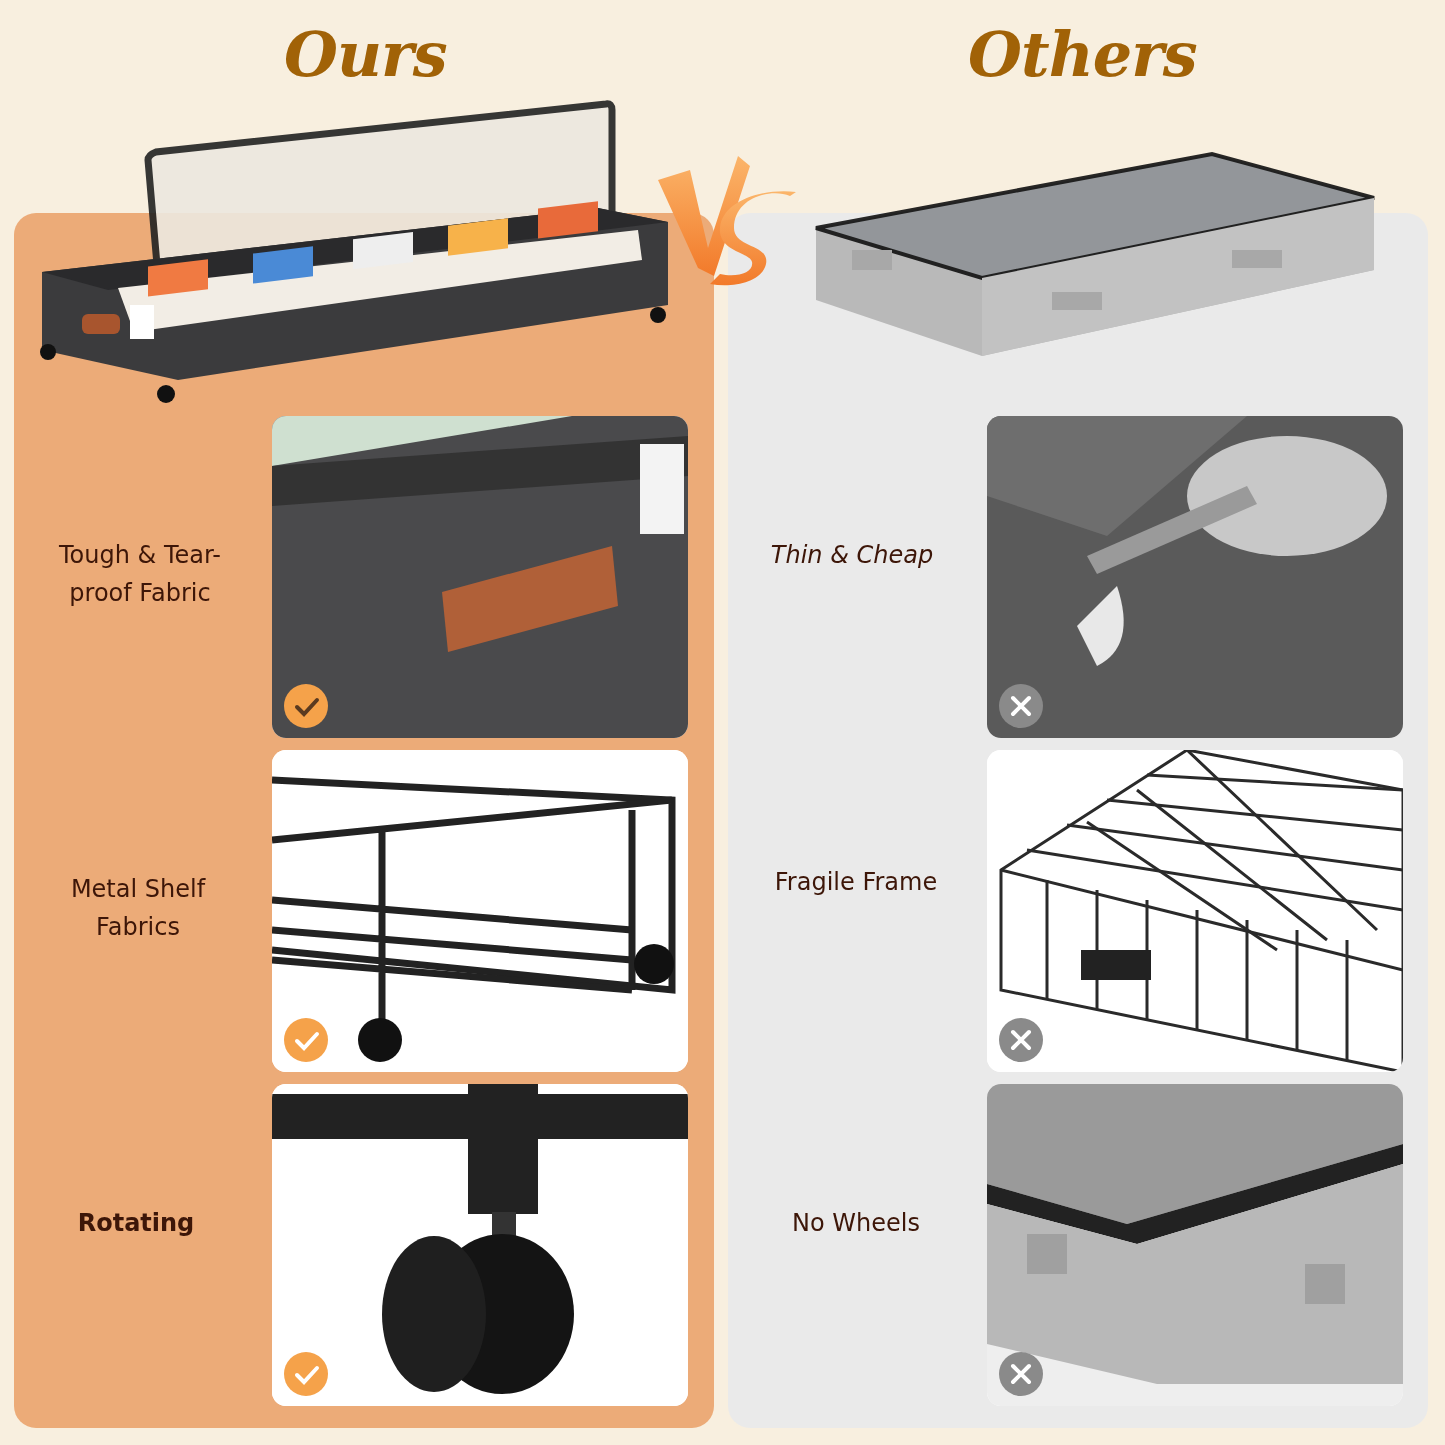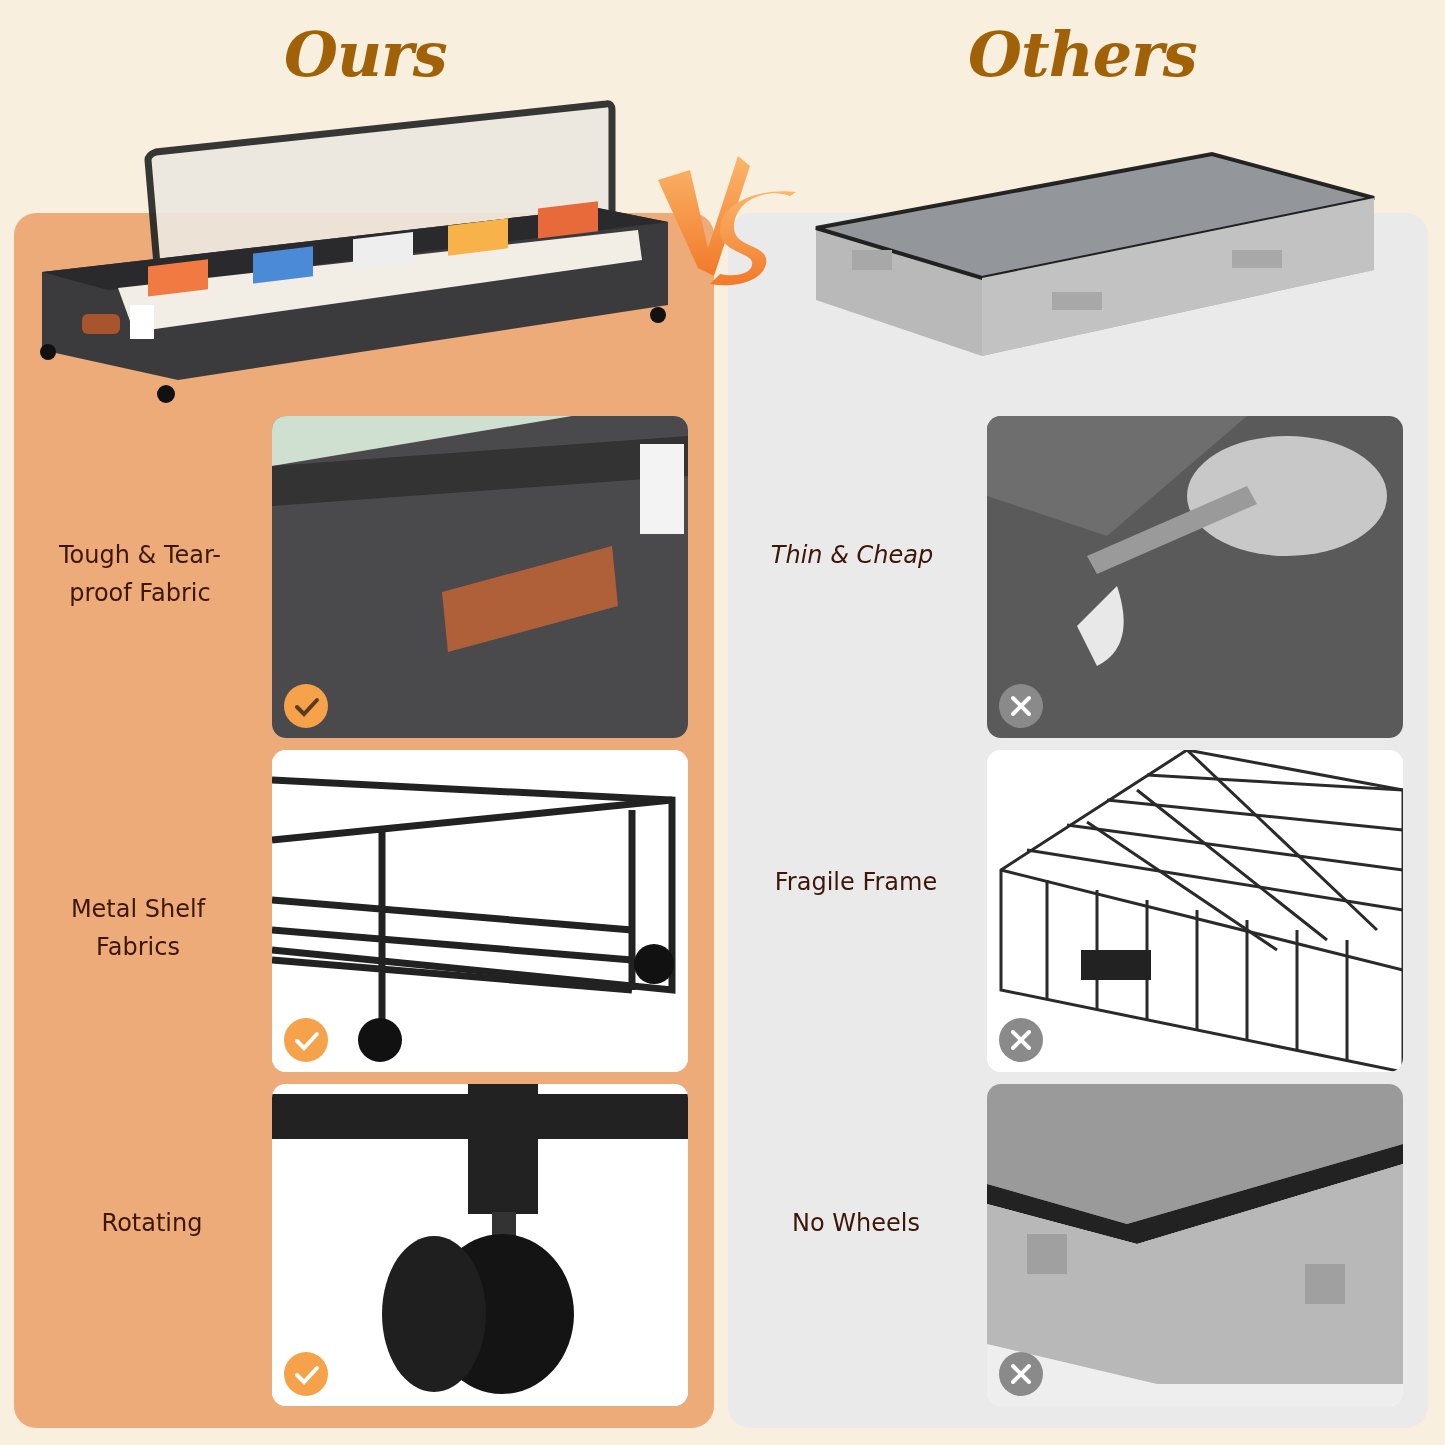--- a/index.html
+++ b/index.html
@@ -59,25 +59,25 @@
   <polygon points="170,128 562,48 562,120 170,206" fill="#c2c2c2"></polygon>
   <rect x="40" y="100" width="40" height="20" fill="#a8a8a8"></rect>
   <rect x="240" y="142" width="50" height="18" fill="#a8a8a8"></rect>
   <rect x="420" y="100" width="50" height="18" fill="#a8a8a8"></rect>
 </svg>
 
 <div class="label" style="left:10px;top:536px;">
   <div>Tough &amp; Tear-</div>
   <div>proof Fabric</div>
 </div>
-<div class="label" style="left:8px;top:870px;margin-top:20px;">
+<div class="label" style="left:8px;top:870px;">
   <div>Metal Shelf</div>
   <div>Fabrics</div>
 </div>
-<div class="label" style="left:22px;top:1204px;">
+<div class="label" style="left:6px;top:1204px;font-weight:bold;">
   <div>Rotating</div>
 </div>
 
 <div class="label" style="left:722px;top:536px;font-style:italic;">
   <div>Thin &amp; Cheap</div>
 </div>
 <div class="label" style="left:726px;top:863px;">
   <div>Fragile Frame</div>
 </div>
 <div class="label" style="left:726px;top:1204px;">

